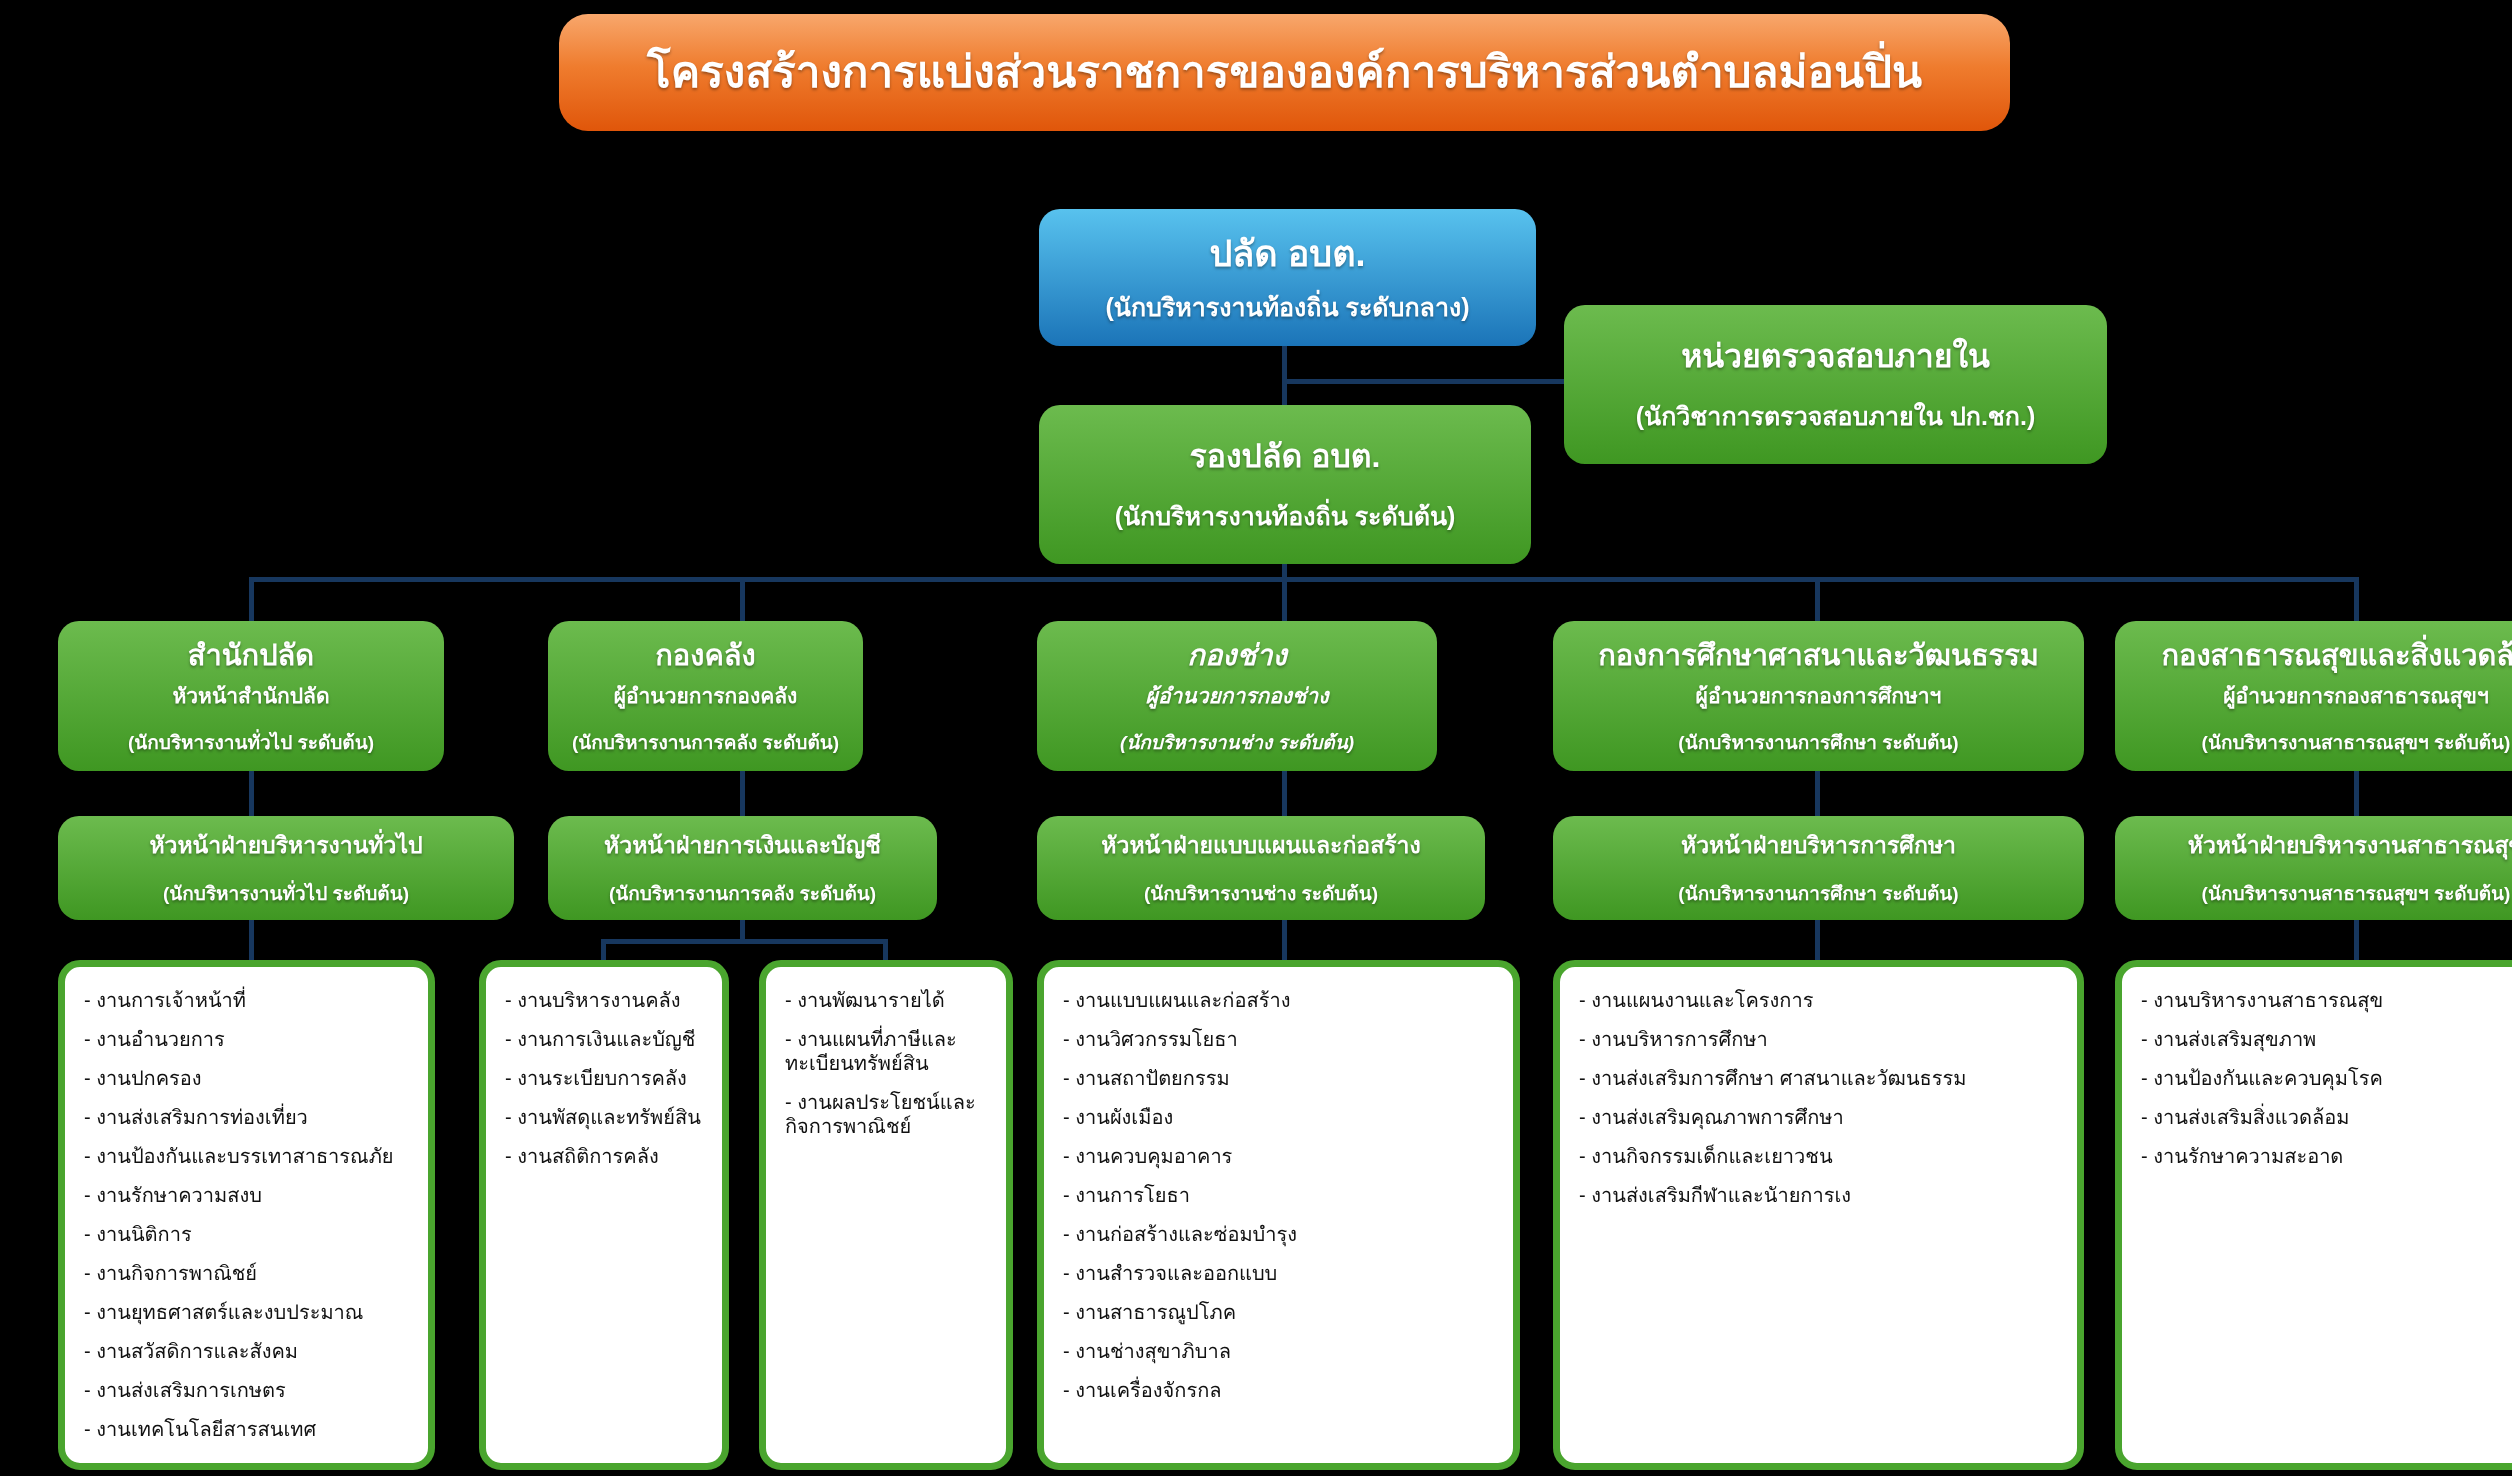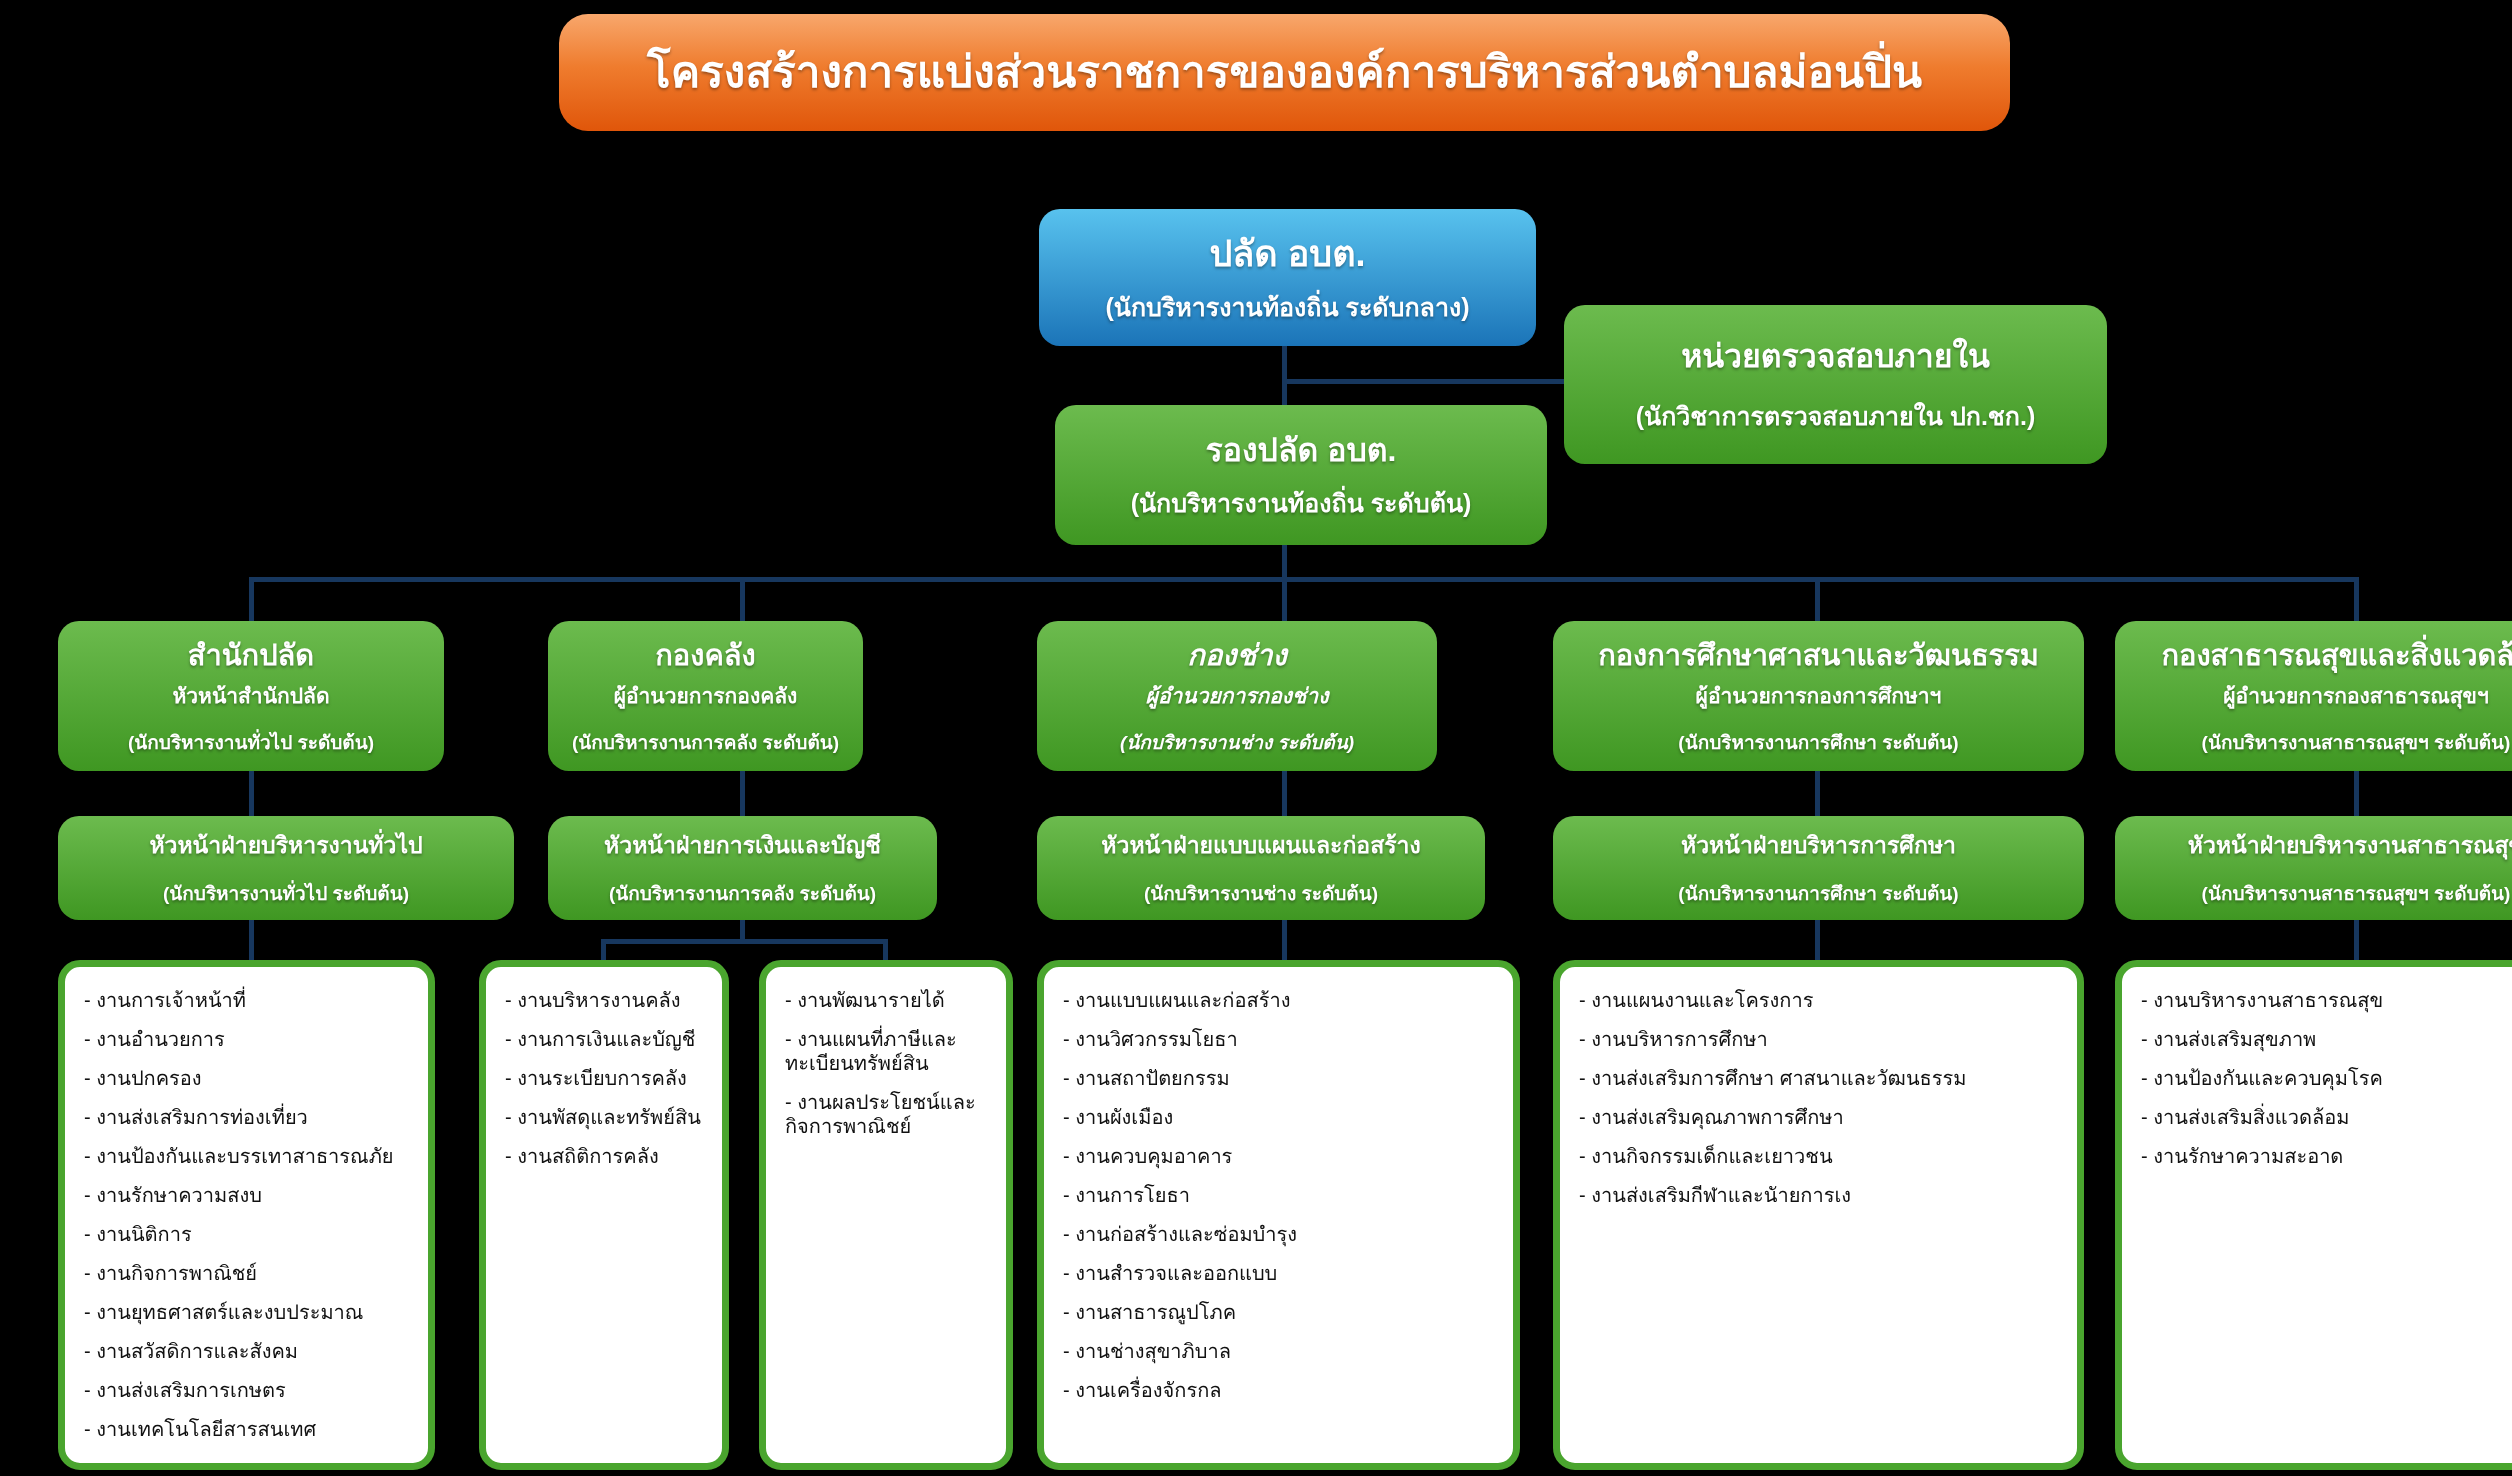--- a/index.html
+++ b/index.html
@@ -75,21 +75,21 @@
   <div class="box blue round" style="left:1039px;top:209px;width:497px;height:137px;">
     <div class="t-xl">ปลัด อบต.</div>
     <div class="sub">(นักบริหารงานท้องถิ่น ระดับกลาง)</div>
   </div>
 
   <div class="box green round" style="left:1564px;top:305px;width:543px;height:159px;">
     <div class="t-lg">หน่วยตรวจสอบภายใน</div>
     <div class="sub">(นักวิชาการตรวจสอบภายใน ปก.ชก.)</div>
   </div>
 
-  <div class="box green round" style="left:1039px;top:405px;width:492px;height:140px;margin-left:16px;">
+  <div class="box green round" style="left:1039px;top:405px;width:492px;height:159px;">
     <div class="t-lg">รองปลัด อบต.</div>
     <div class="sub">(นักบริหารงานท้องถิ่น ระดับต้น)</div>
   </div>
 
   <div class="box green round" style="left:58px;top:621px;width:386px;height:150px;">
     <div class="t-md">สำนักปลัด</div>
     <div class="sub2">หัวหน้าสำนักปลัด</div>
     <div class="sub3">(นักบริหารงานทั่วไป ระดับต้น)</div>
   </div>
   <div class="box green round" style="left:548px;top:621px;width:315px;height:150px;">

